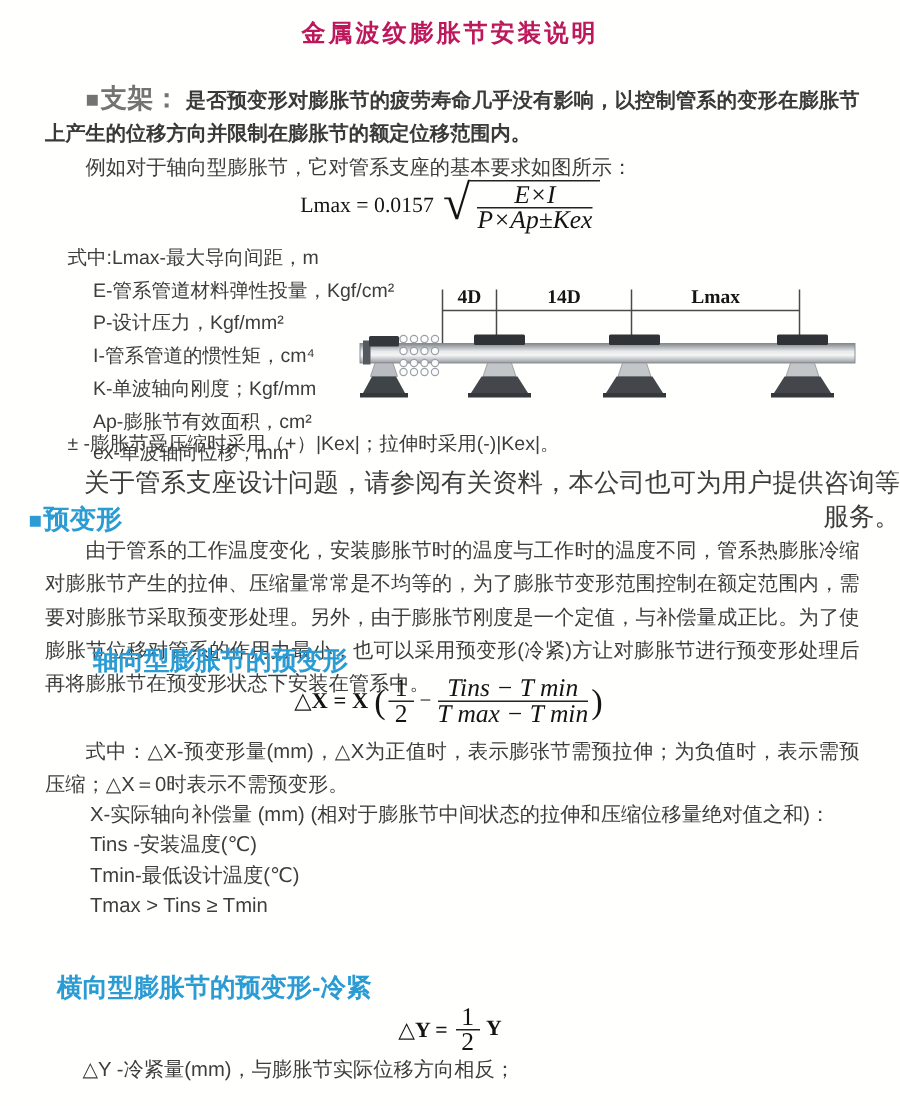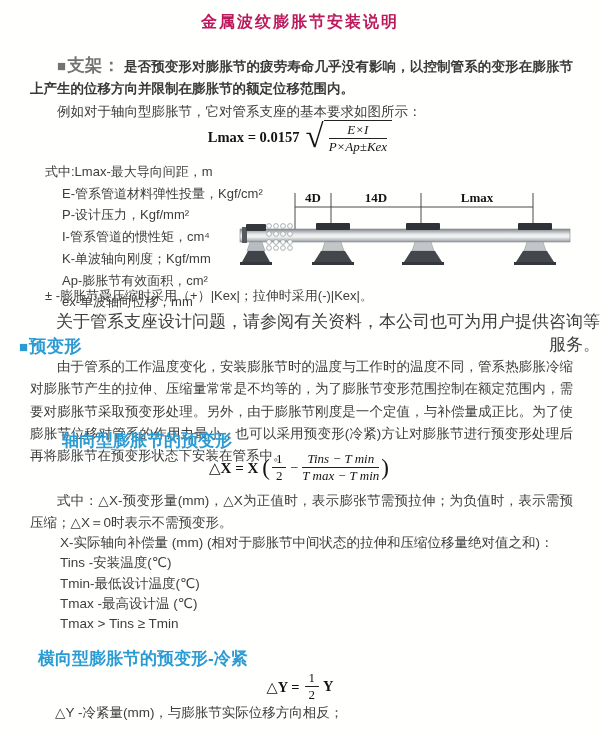--- a/index.html
+++ b/index.html
@@ -26,25 +26,25 @@
 
   #para-support { top:55px; left:30px; width:543px; text-indent:2em; }
   #para-example { top:101px; left:30px; width:543px; }
 
   
   .formula-row {
     left:0; right:0; display:flex; justify-content:center; align-items:center;
     font-family:"Liberation Serif","DejaVu Serif",serif; color:#141414;
   }
   #formula1 { top:120px; }
-  .f-lhs { font-weight:bold; font-size:14.5px; margin-right:6px; }
+  .f-lhs { font-weight:normal; font-size:14.5px; margin-right:6px; }
   .sqrt { display:inline-flex; align-items:flex-start; }
   .sqrt .rad { font-size:33px; line-height:30px; font-weight:normal; transform:translateY(1px); }
   .sqrt .radicand { border-top:1.6px solid #222; padding:2px 5px 0 5px; }
-  .frac { display:inline-flex; flex-direction:column; text-align:center; vertical-align:middle; font-size:13px; line-height:14px; }
+  .frac { display:inline-flex; flex-direction:column; text-align:center; vertical-align:middle; font-size:17px; line-height:14px; }
   .frac .num { border-bottom:1px solid #222; padding:0 4px 1px 4px; }
   .frac .den { padding-top:1px; }
   .ital { font-style:italic; }
 
   
   #defs { top:161px; left:45px; font-size:13px; line-height:21.7px; }
   #defs .sub { padding-left:17px; }
 
   #pm-note { top:287px; left:45px; font-size:13px; }
   #consult-note { top:310px; left:45px; font-size:17px;text-align:right; }
@@ -203,21 +203,20 @@
   </span>
   <span class="paren">)</span>
 </div>
 
 <div class="abs body-txt indent2" id="para-shizhong">式中：△X-预变形量(mm)，△X为正值时，表示膨张节需预拉伸；为负值时，表示需预压缩；△X＝0时表示不需预变形。</div>
 
 <div class="abs" id="axial-lines">
   <div>X-实际轴向补偿量 (mm) (相对于膨胀节中间状态的拉伸和压缩位移量绝对值之和)：</div>
   <div>Tins -安装温度(℃)</div>
   <div>Tmin-最低设计温度(℃)</div>
-  <div>Tmax -最高设计温 (℃)</div>
   <div>Tmax &gt; Tins ≥ Tmin</div>
 </div>
 
 <div class="abs accent" id="lateral-head">横向型膨胀节的预变形-冷紧</div>
 
 <div class="abs formula-row" id="formula3">
   <span class="f-lhs3">△Y =</span>
   <span class="frac">
     <span class="num">1</span>
     <span class="den">2</span>

